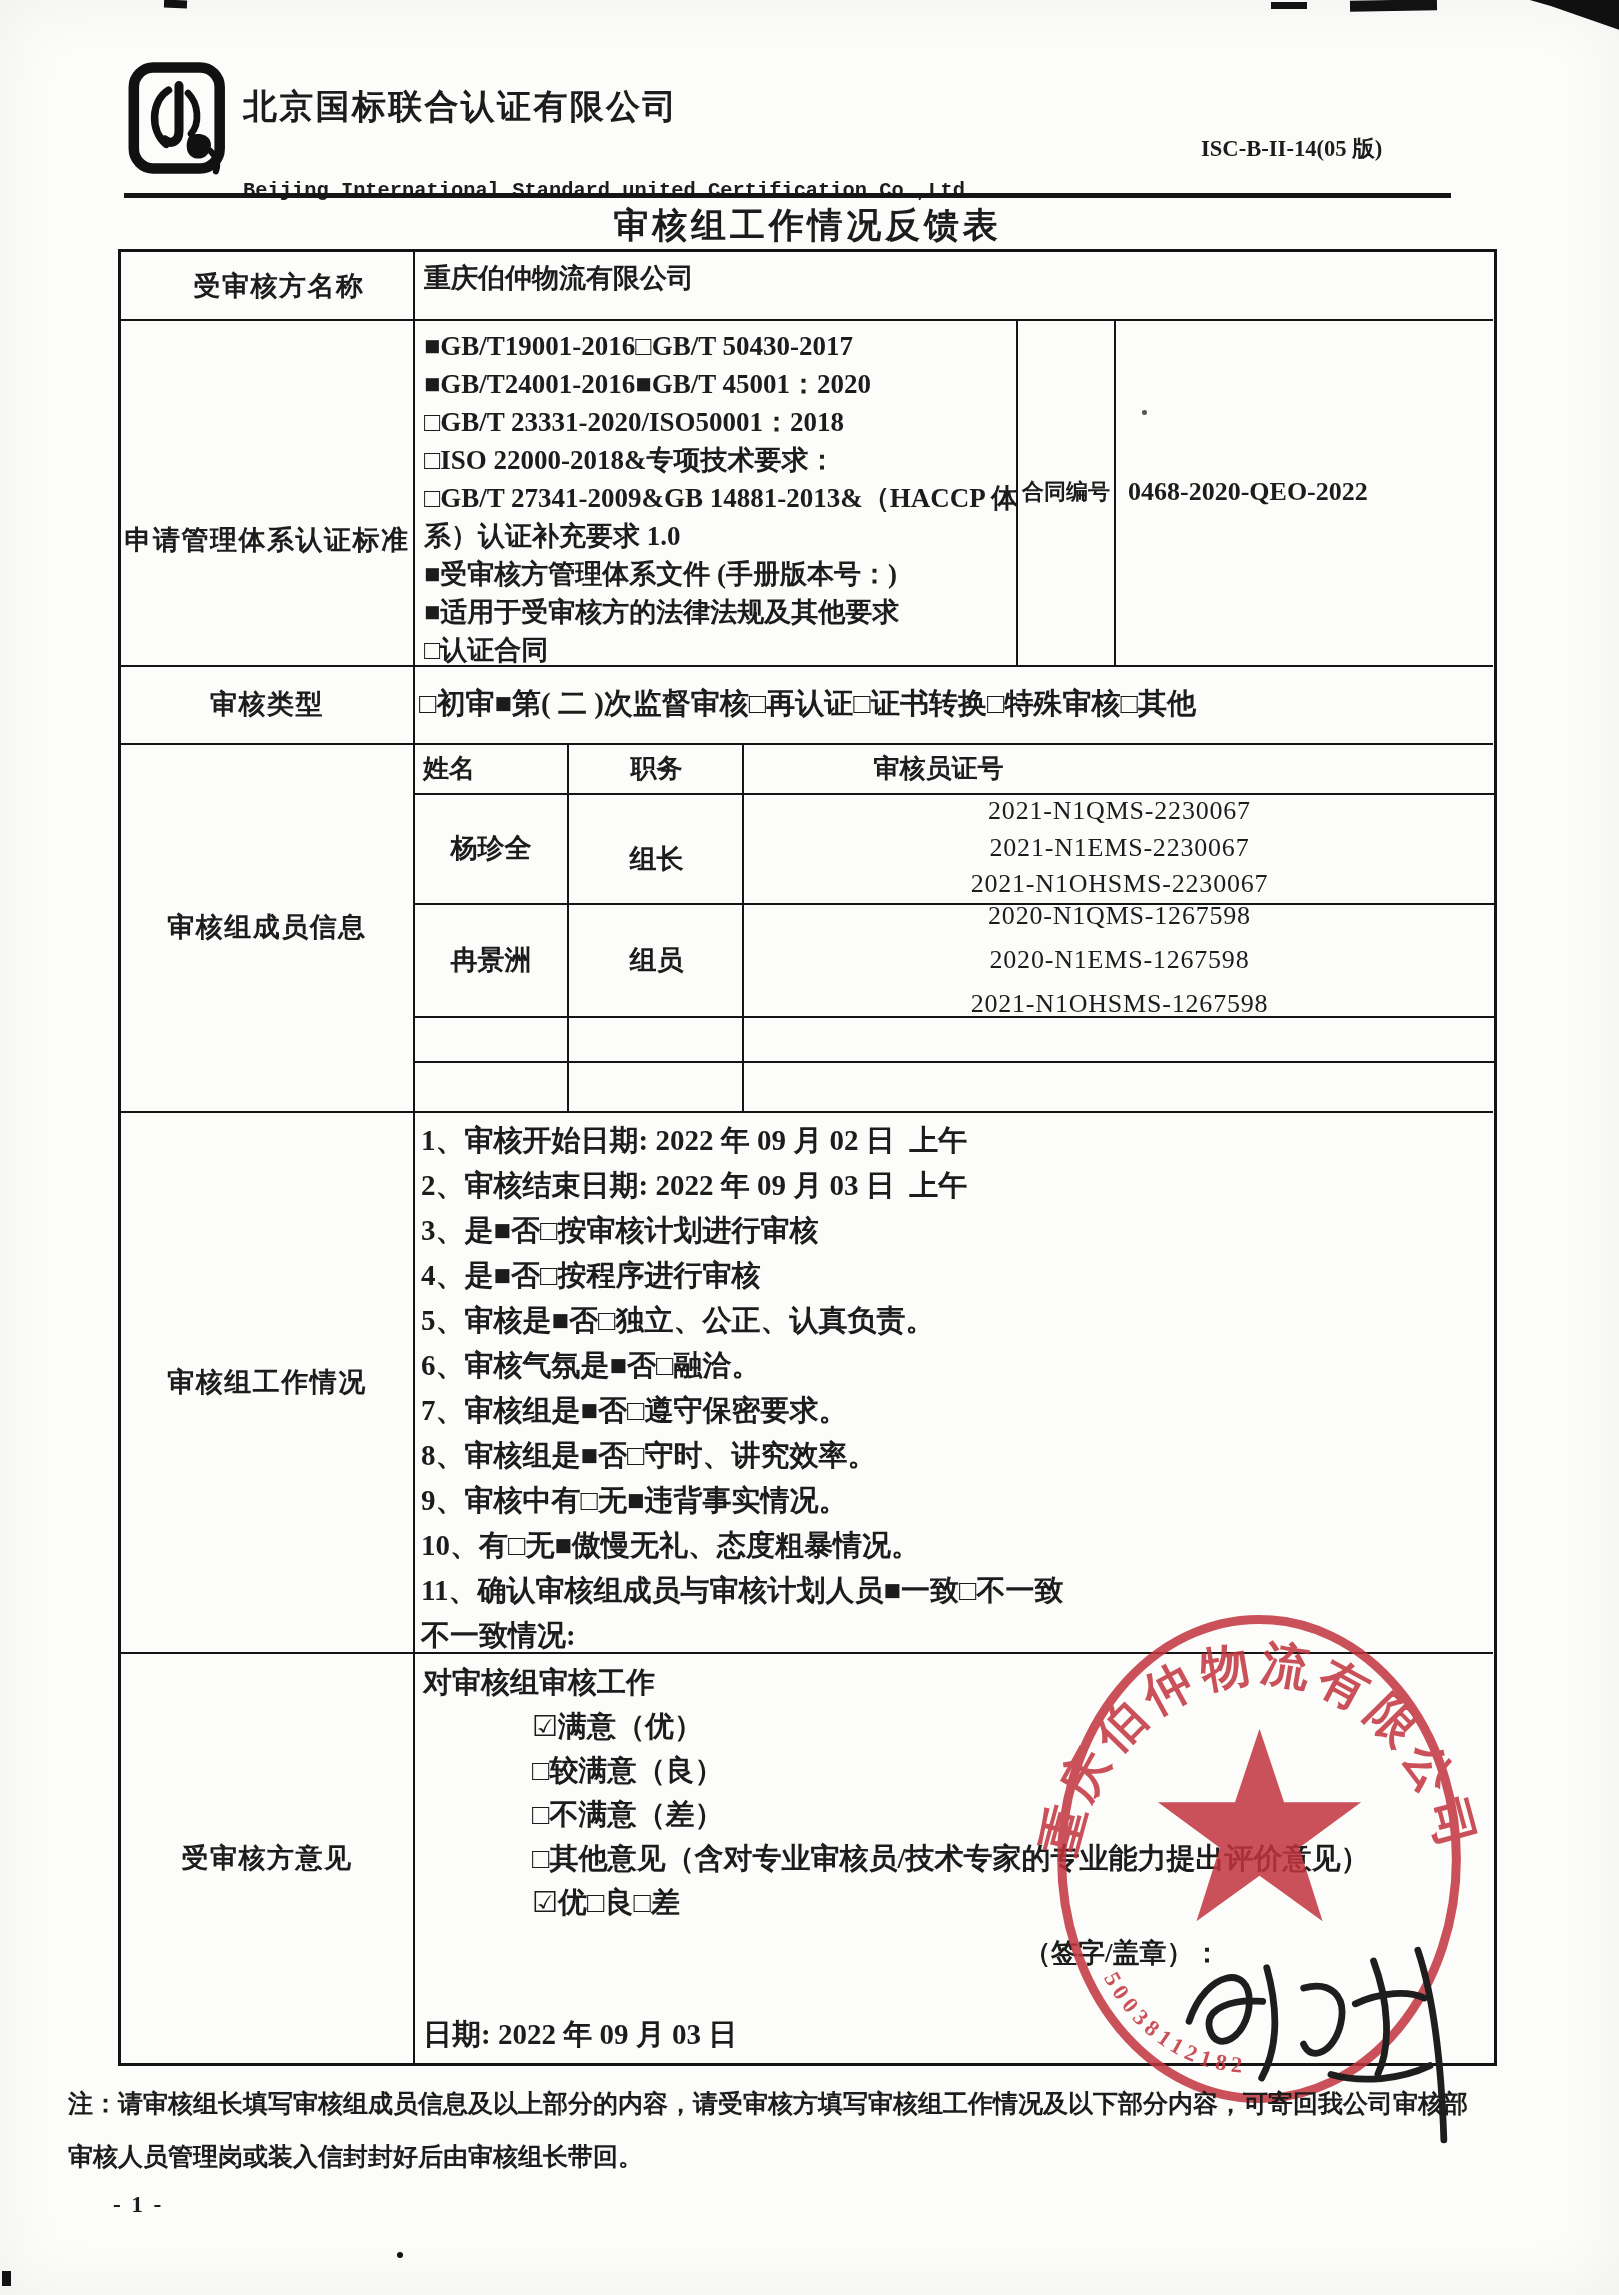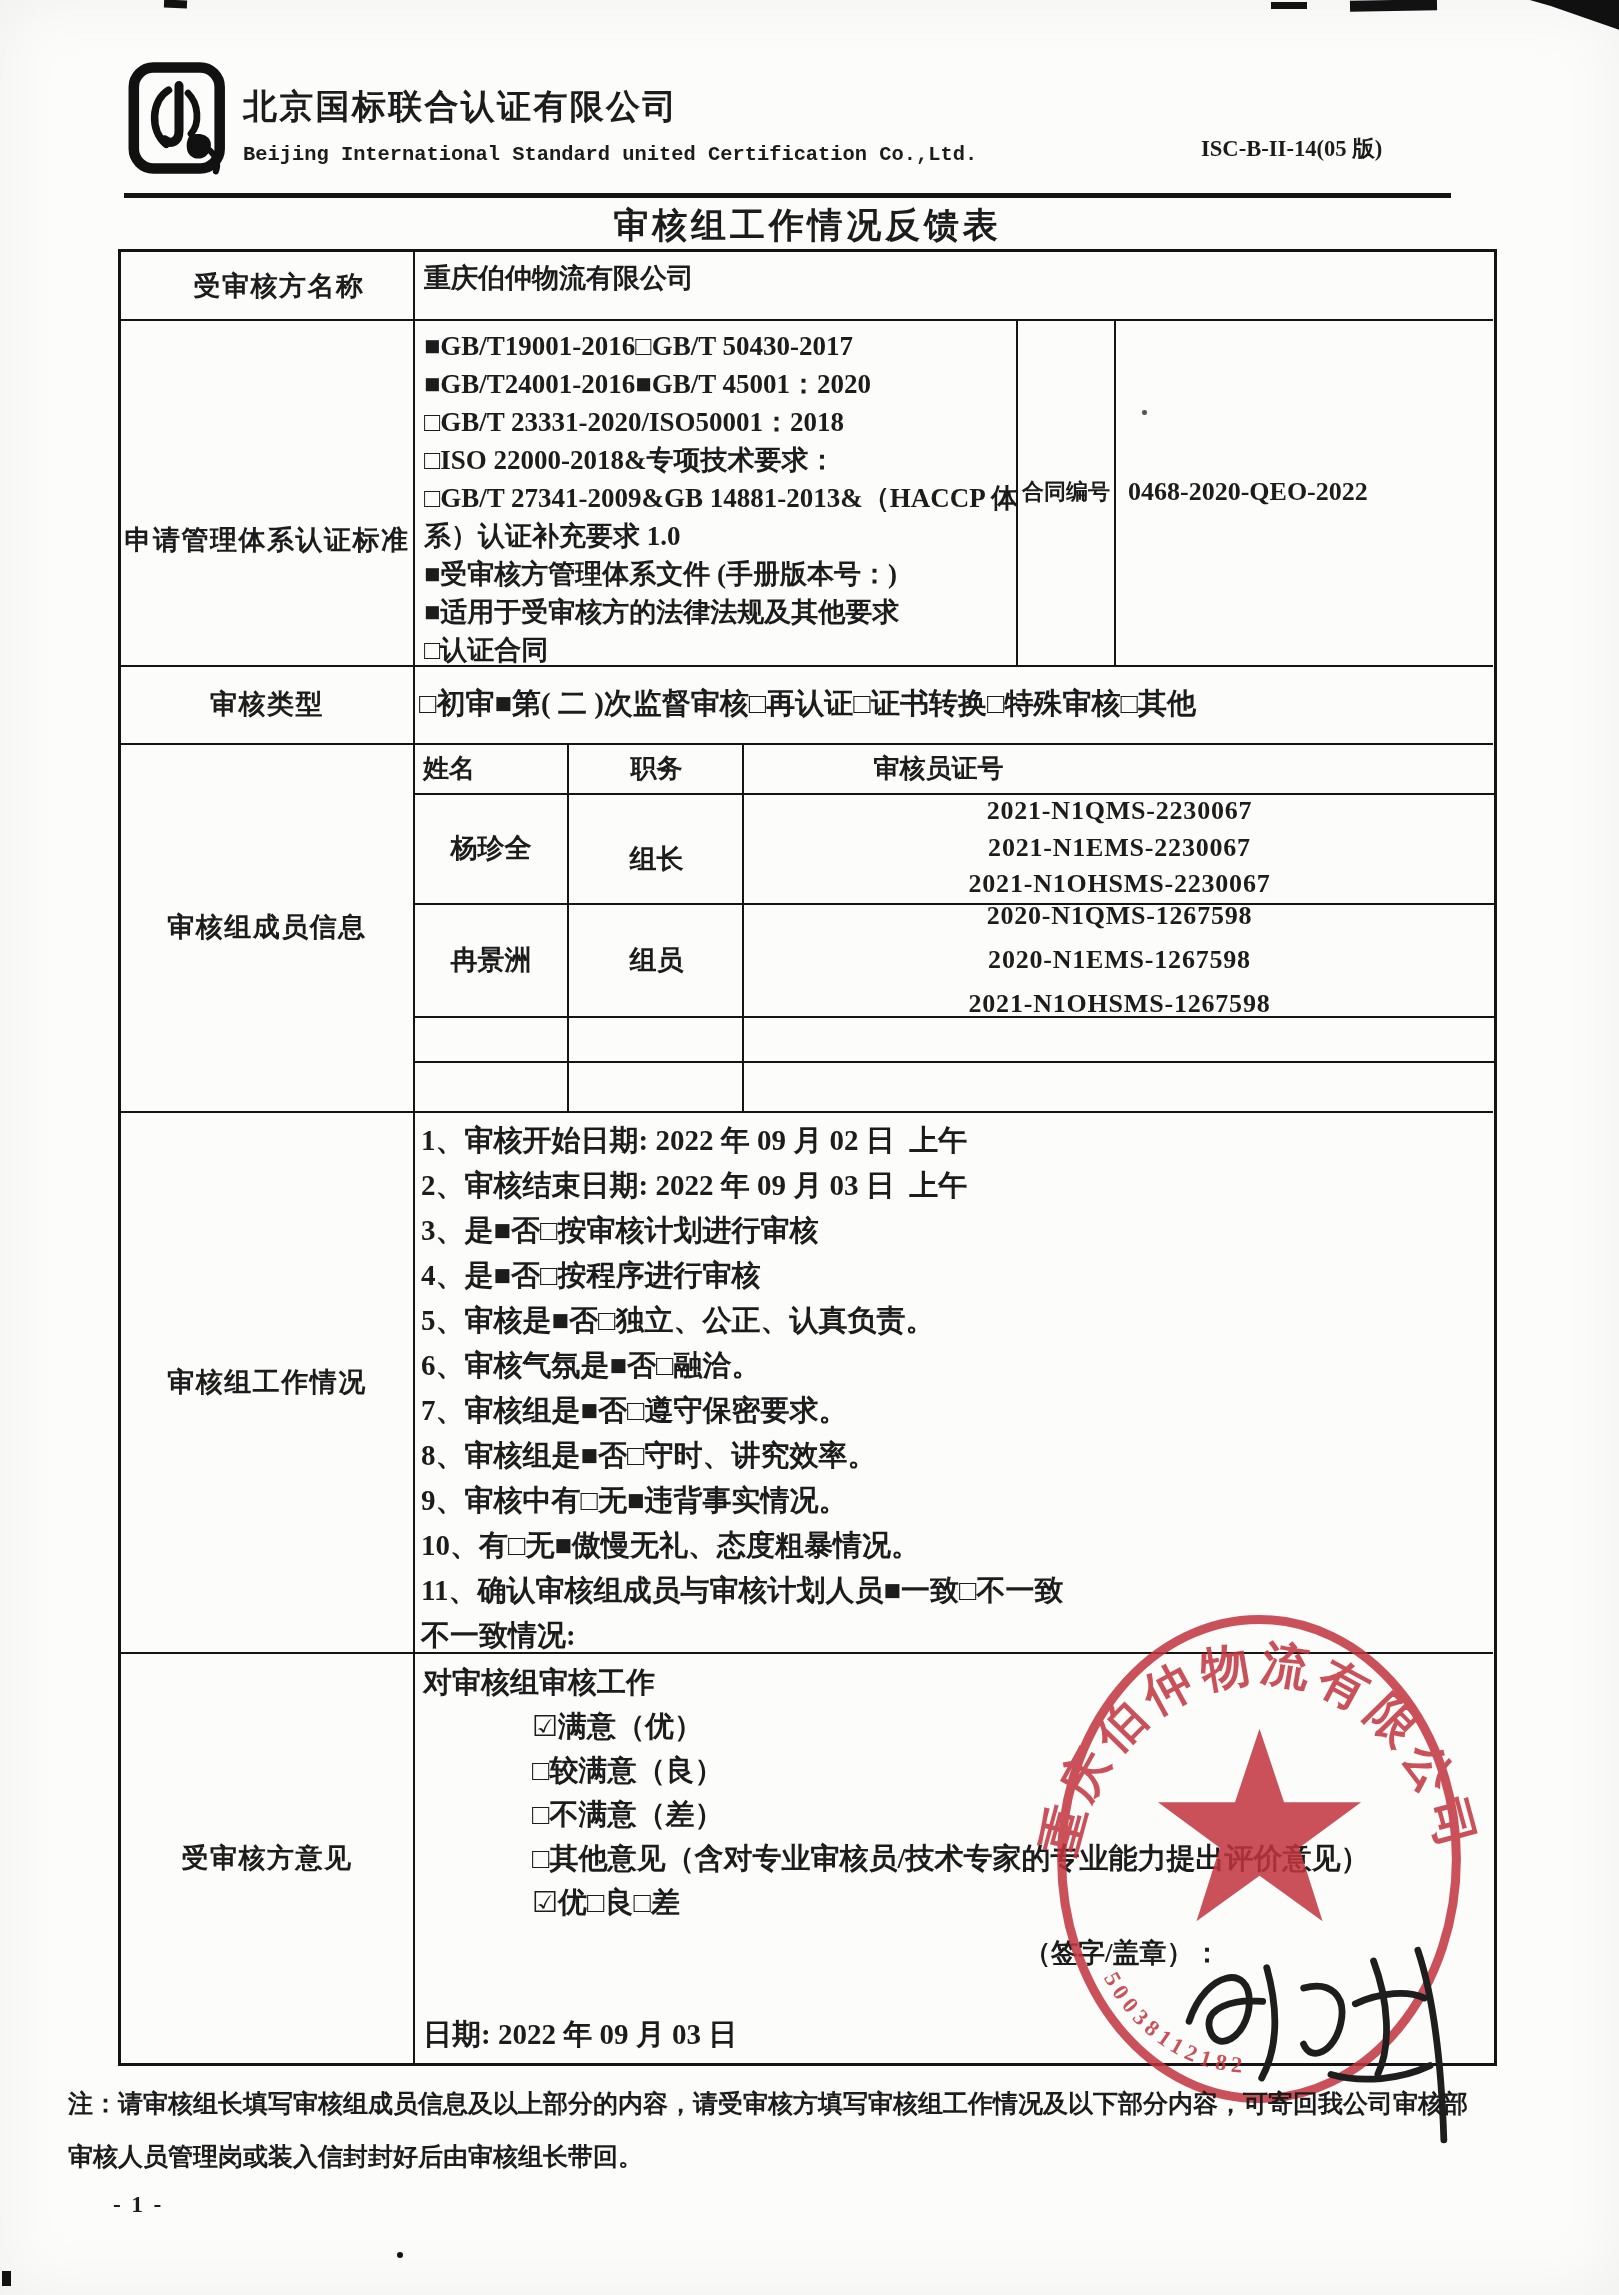--- a/index.html
+++ b/index.html
@@ -6,28 +6,28 @@
   .page{position:relative;width:1620px;height:2295px;background:#fcfcfa;overflow:hidden;
         font-family:"Liberation Serif","DejaVu Serif","DejaVu Sans",serif;color:#1c1c1c;
         box-shadow:inset 0 0 68px rgba(0,0,0,.05);}
   .abs{position:absolute;}
   .cell{position:absolute;display:flex;align-items:center;justify-content:center;
         font-weight:700;box-sizing:border-box;text-align:center;}
   .cell.left{justify-content:flex-start;text-align:left;}
   .line{position:absolute;background:#151515;}
   .txt{position:absolute;font-weight:700;white-space:pre;}
   .company-cn{font-size:34px;font-weight:600;letter-spacing:2.3px;}
-  .company-en{font-family:"Liberation Mono","DejaVu Sans Mono",monospace;font-size:20.4px;font-weight:700;}
+  .company-en{font-family:"Liberation Mono","DejaVu Sans Mono",monospace;font-size:20.4px;font-weight:700;margin-top:36px;}
   .form-code{font-size:22.6px;font-weight:600;}
   .doc-title{font-size:35px;font-weight:700;letter-spacing:3.8px;text-align:center;}
   .label36{font-size:27px;letter-spacing:1.5px;}
   .std-line{font-size:27px;font-weight:700;line-height:38px;white-space:normal;}
   .work-line{font-size:29px;font-weight:700;height:45px;white-space:pre;}
   .opt-line{font-size:29px;font-weight:700;height:44px;white-space:pre;}
-  .cert-line{font-size:26px;font-weight:700;letter-spacing:0.8px;}
+  .cert-line{font-size:26px;font-weight:400;letter-spacing:0.8px;}
   .note-line{font-size:25px;font-weight:700;white-space:pre;}
   .artifact{position:absolute;background:#121212;}
   svg text{font-family:"Liberation Serif","DejaVu Serif",serif;}
 </style>
 </head>
 <body>
 
 <div class="page">
 
   <div class="artifact" style="left:164px;top:0;width:22.6px;height:7.5px;transform:rotate(2deg);"></div>

